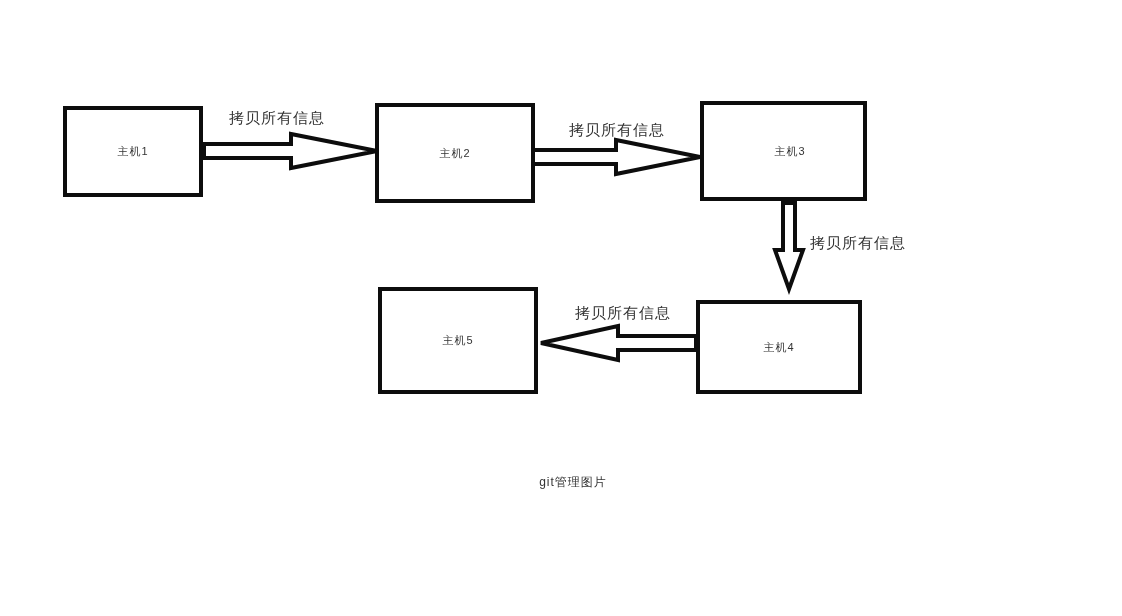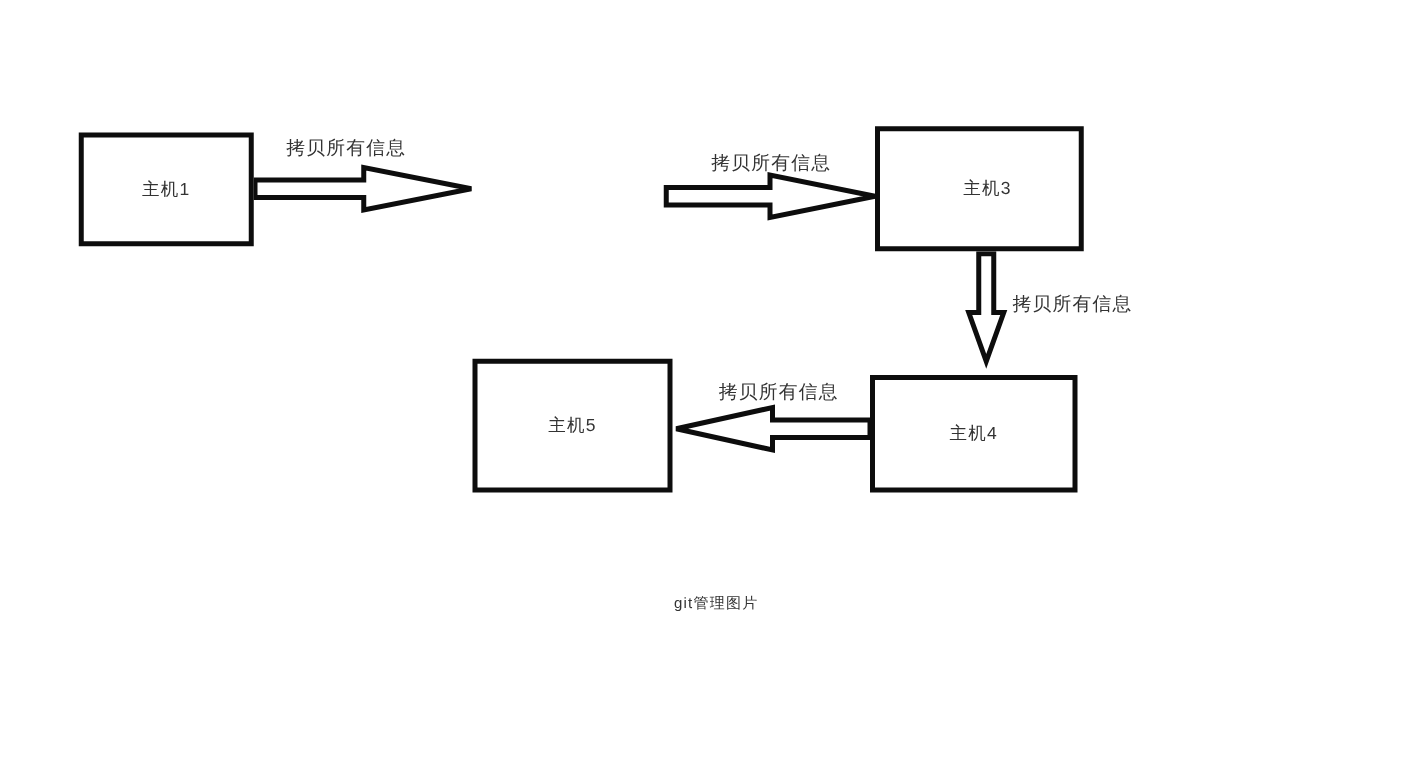--- a/index.html
+++ b/index.html
@@ -16,21 +16,21 @@
     overflow: hidden;
   }
   .node {
     position: absolute;
     box-sizing: border-box;
     border: 4px solid #0d0d0d;
     background: #ffffff;
     display: flex;
     align-items: center;
     justify-content: center;
-    font-size: 14px;
+    font-size: 11px;
     color: #333333;
     letter-spacing: 1px;
   }
   #node-host1 { left: 63px;  top: 106px; width: 140px; height: 91px; }
   #node-host2 { left: 375px; top: 103px; width: 160px; height: 100px; }
   #node-host3 { left: 700px; top: 101px; width: 167px; height: 100px; padding-left: 13px; }
   #node-host4 { left: 696px; top: 300px; width: 166px; height: 94px; }
   #node-host5 { left: 378px; top: 287px; width: 160px; height: 107px; text-align: right; }
 
   .edge-label {
@@ -80,20 +80,23 @@
   <svg id="arrow-layer" viewBox="0 0 1122 616" xmlns="http://www.w3.org/2000/svg">
     <path class="arrow-path" d="M204,144 L291,144 L291,134 L377,151 L291,168 L291,158 L204,158 Z"></path>
     <path class="arrow-path" d="M533,150 L616,150 L616,140 L700,157 L616,174 L616,164 L533,164 Z"></path>
     <path class="arrow-path" d="M783,203 L783,250 L775,250 L789,289 L803,250 L795,250 L795,203 Z"></path>
     <path class="arrow-path" d="M696,336 L618,336 L618,326 L541,343 L618,360 L618,350 L696,350 Z"></path>
   </svg>
 
   <div class="node" id="node-host1">
     <span>主机1</span>
   </div>
+  <div class="node" id="node-host2">
+    <span>主机2</span>
+  </div>
   <div class="node" id="node-host3">
     <span>主机3</span>
   </div>
   <div class="node" id="node-host4">
     <span>主机4</span>
   </div>
   <div class="node" id="node-host5">
     <span>主机5</span>
   </div>
 

